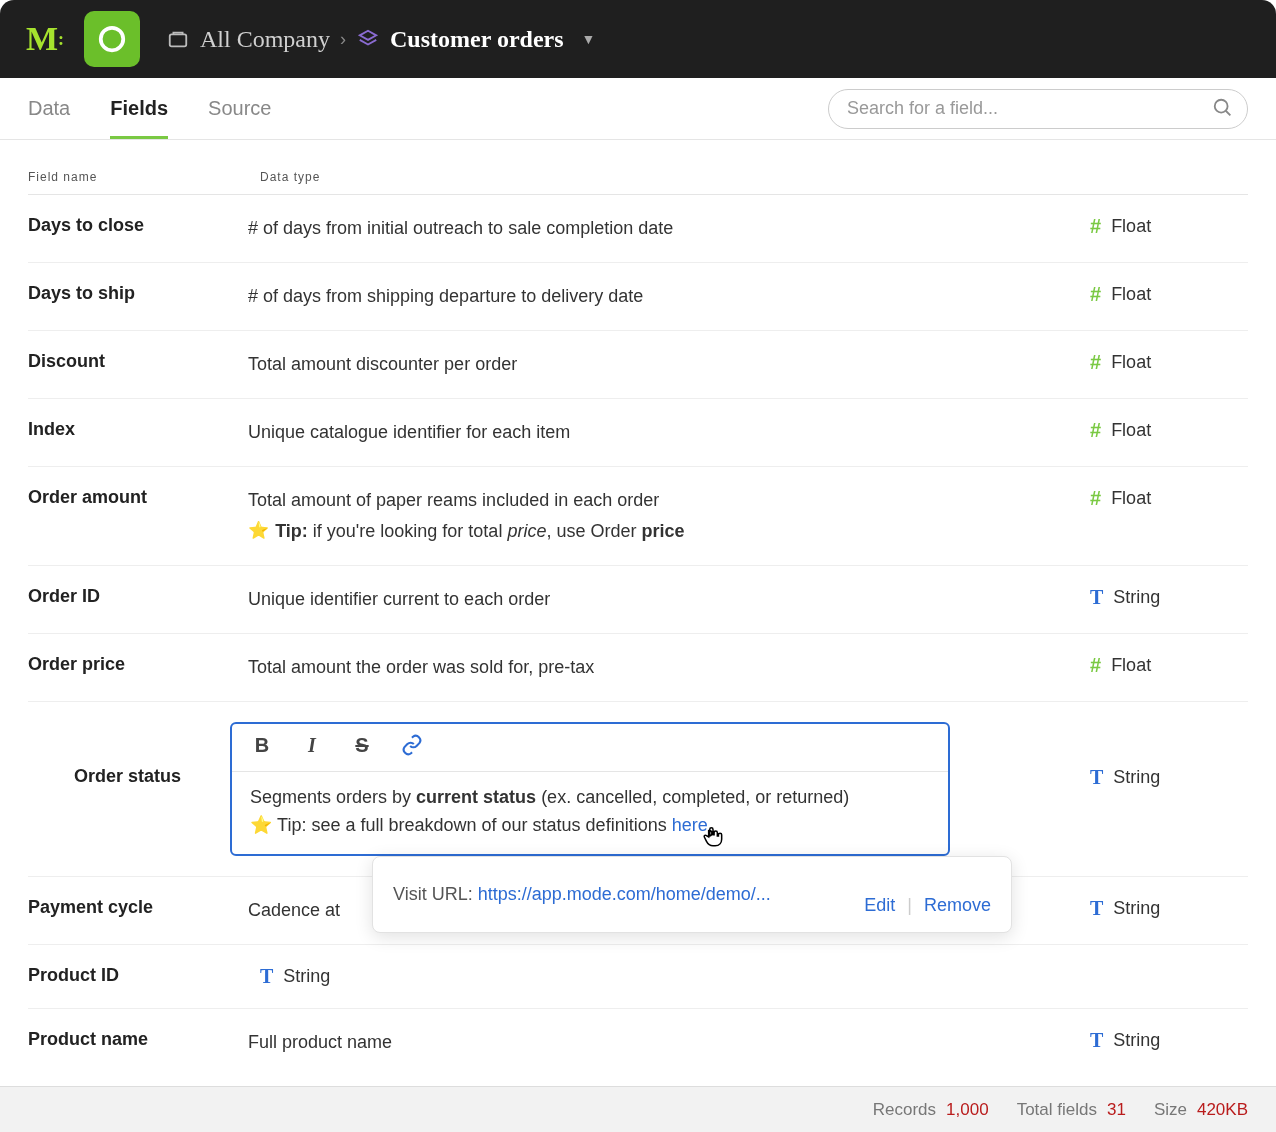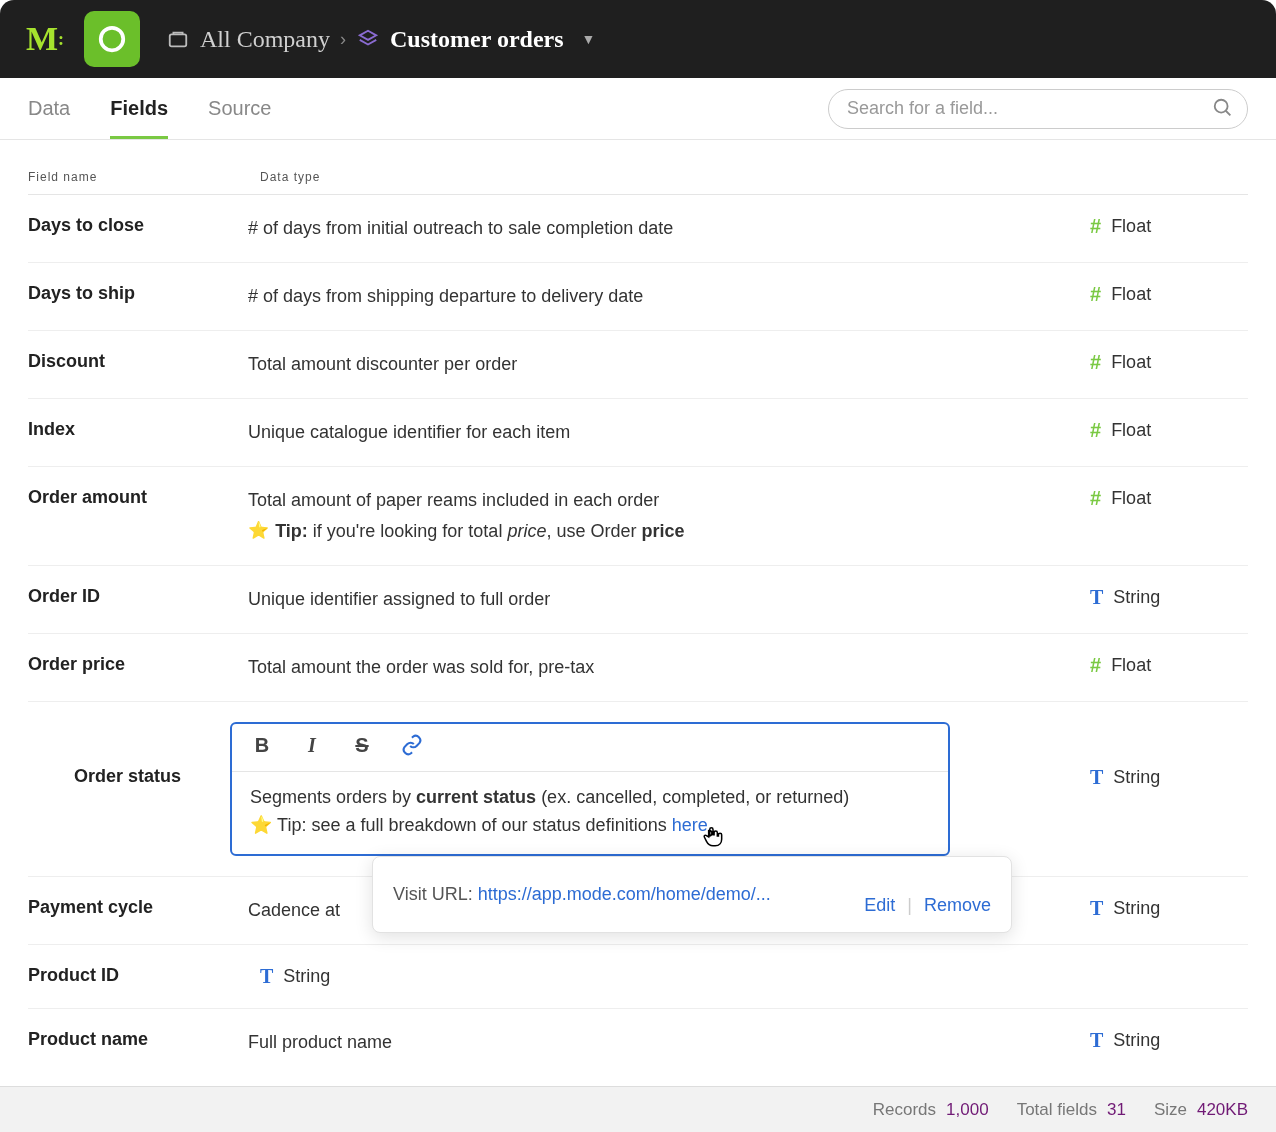--- a/index.html
+++ b/index.html
@@ -139,21 +139,21 @@
   
   .statusbar {
     position:fixed;bottom:0;left:0;right:0;
     background:#f2f2f2;border-top:1px solid #ddd;
     height:46px;display:flex;align-items:center;justify-content:flex-end;
     gap:28px;padding:0 28px;font-size:17px;color:#555;
     width:1276px;
   }
   .statusbar .pair{display:flex;gap:10px;align-items:flex-end;}
   .statusbar .pair .lab{color:#777;}
-  .statusbar .pair .val{color:#701a75;}
+  .statusbar .pair .val{color:#b91c1c;}
 
   
   html,body{border-radius:14px;}
 
   
   .content{padding-bottom:70px;}
 </style>
 </head>
 <body>
 
@@ -256,21 +256,21 @@
       </div>
     </div>
     <div class="ftype">
       <span class="ticon-f">#</span>
       <span>Float</span>
     </div>
   </div>
 
   <div class="row">
     <div class="fname">Order ID</div>
-    <div class="fdesc">Unique identifier assigned to full order</div>
+    <div class="fdesc">Unique identifier current to each order</div>
     <div class="ftype">
       <span class="ticon-s">T</span>
       <span>String</span>
     </div>
   </div>
 
   <div class="row">
     <div class="fname">Order price</div>
     <div class="fdesc">Total amount the order was sold for, pre-tax</div>
     <div class="ftype">

